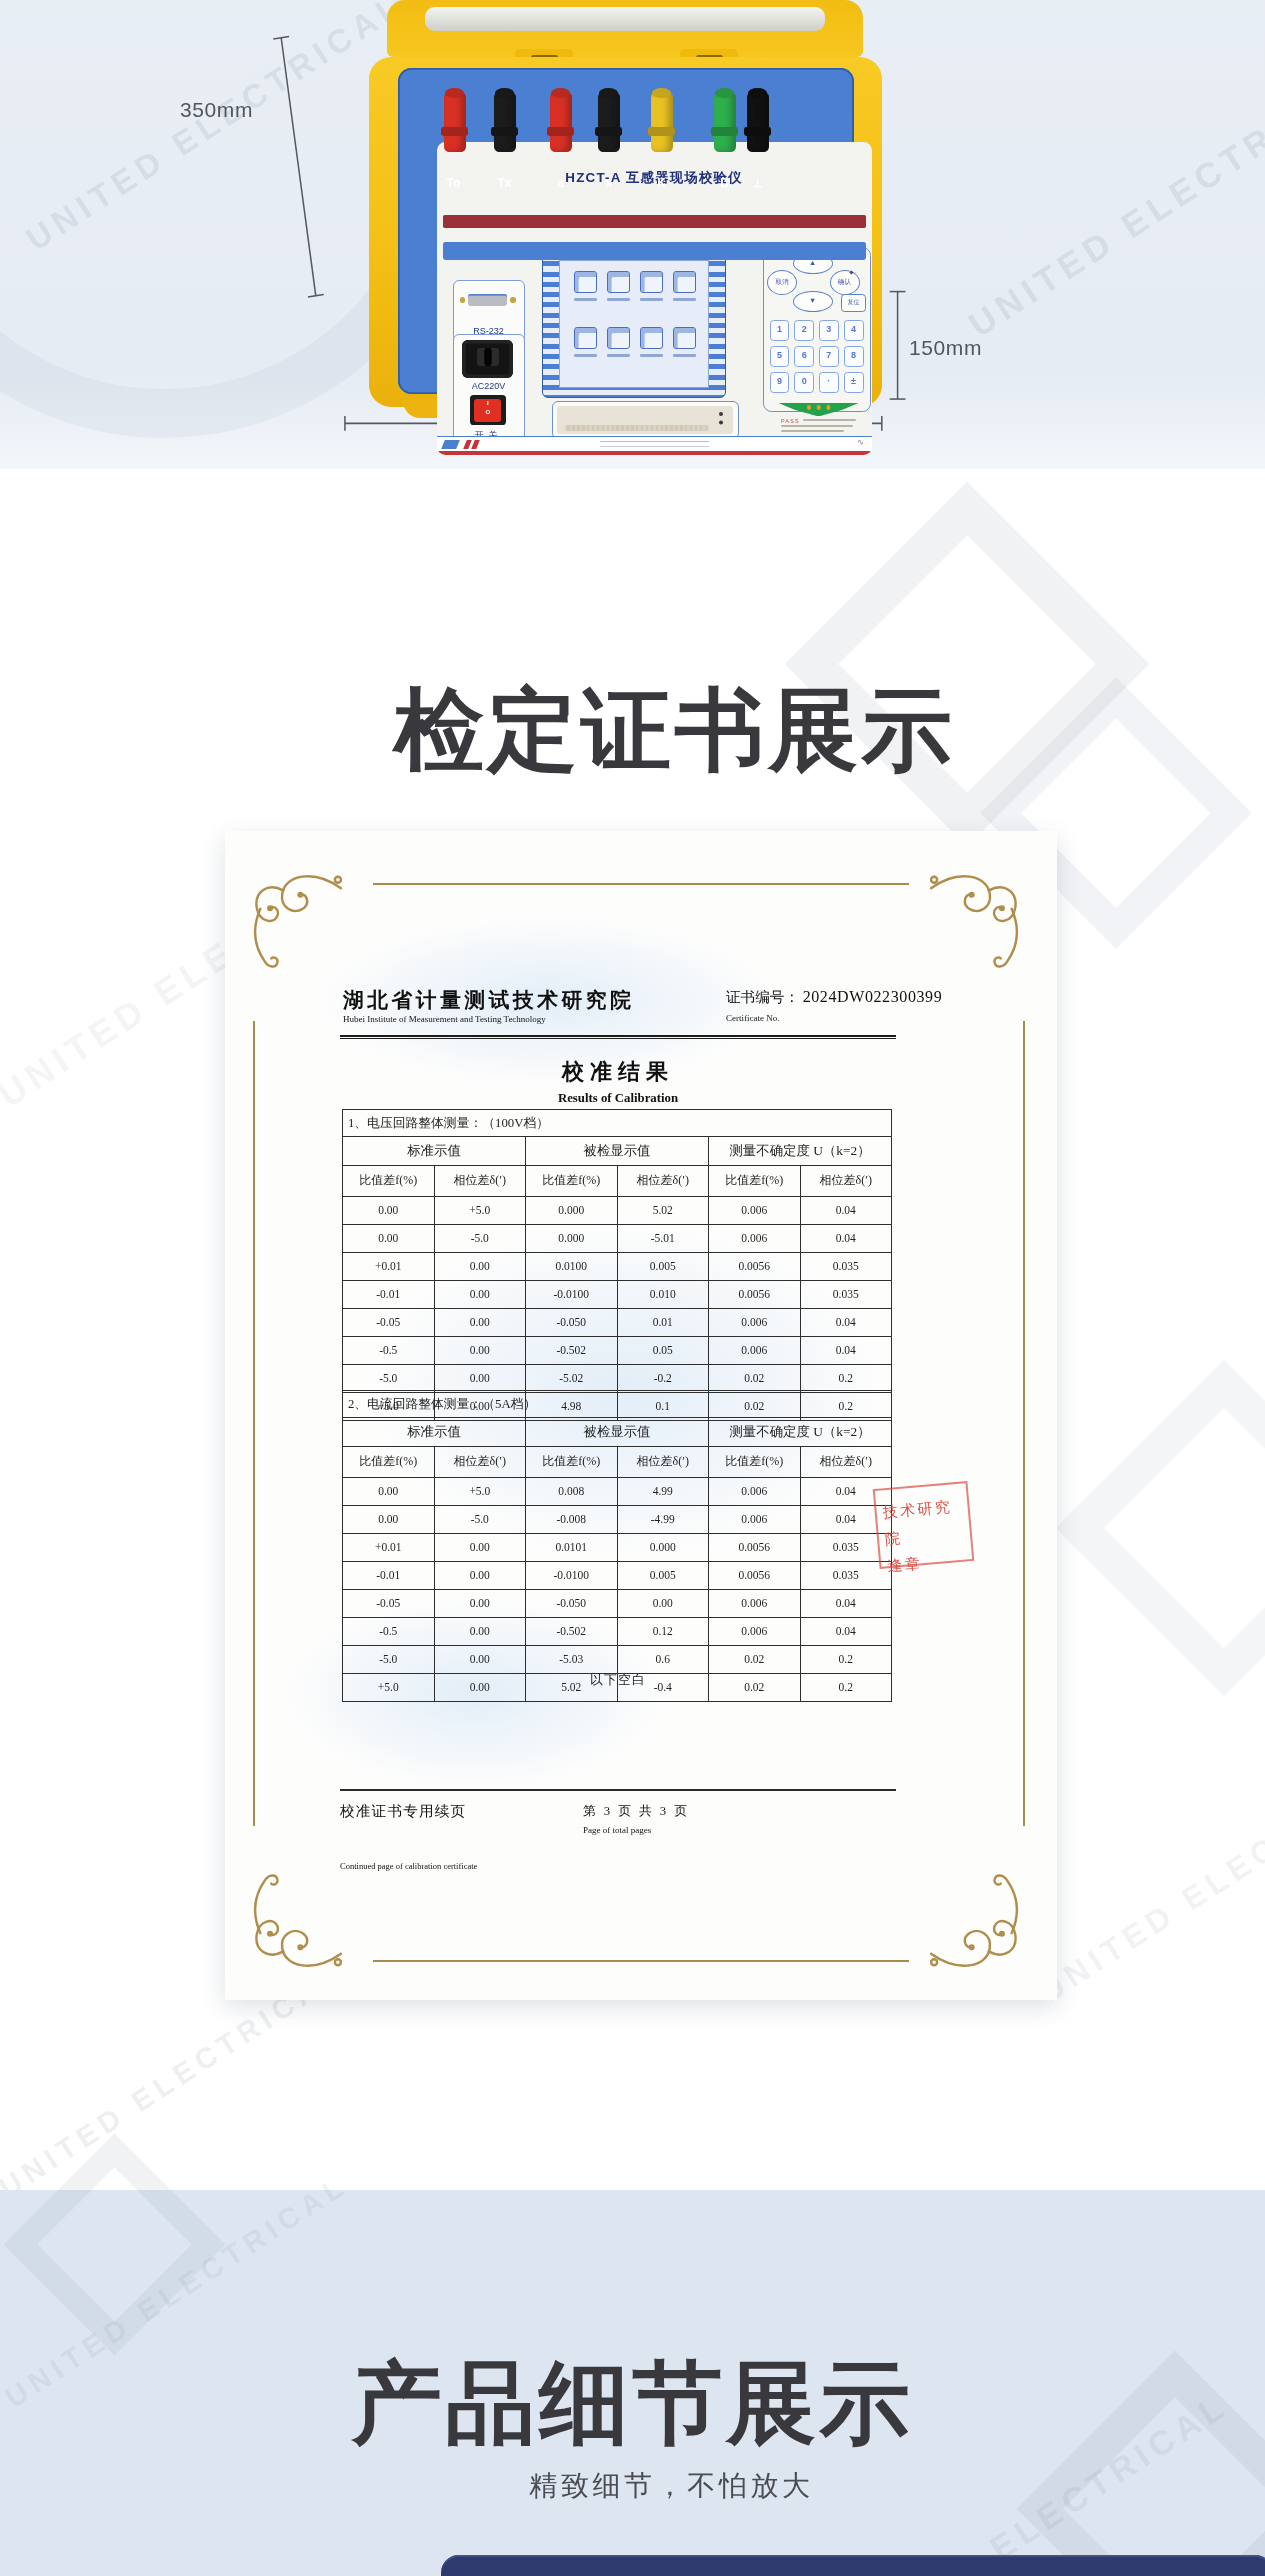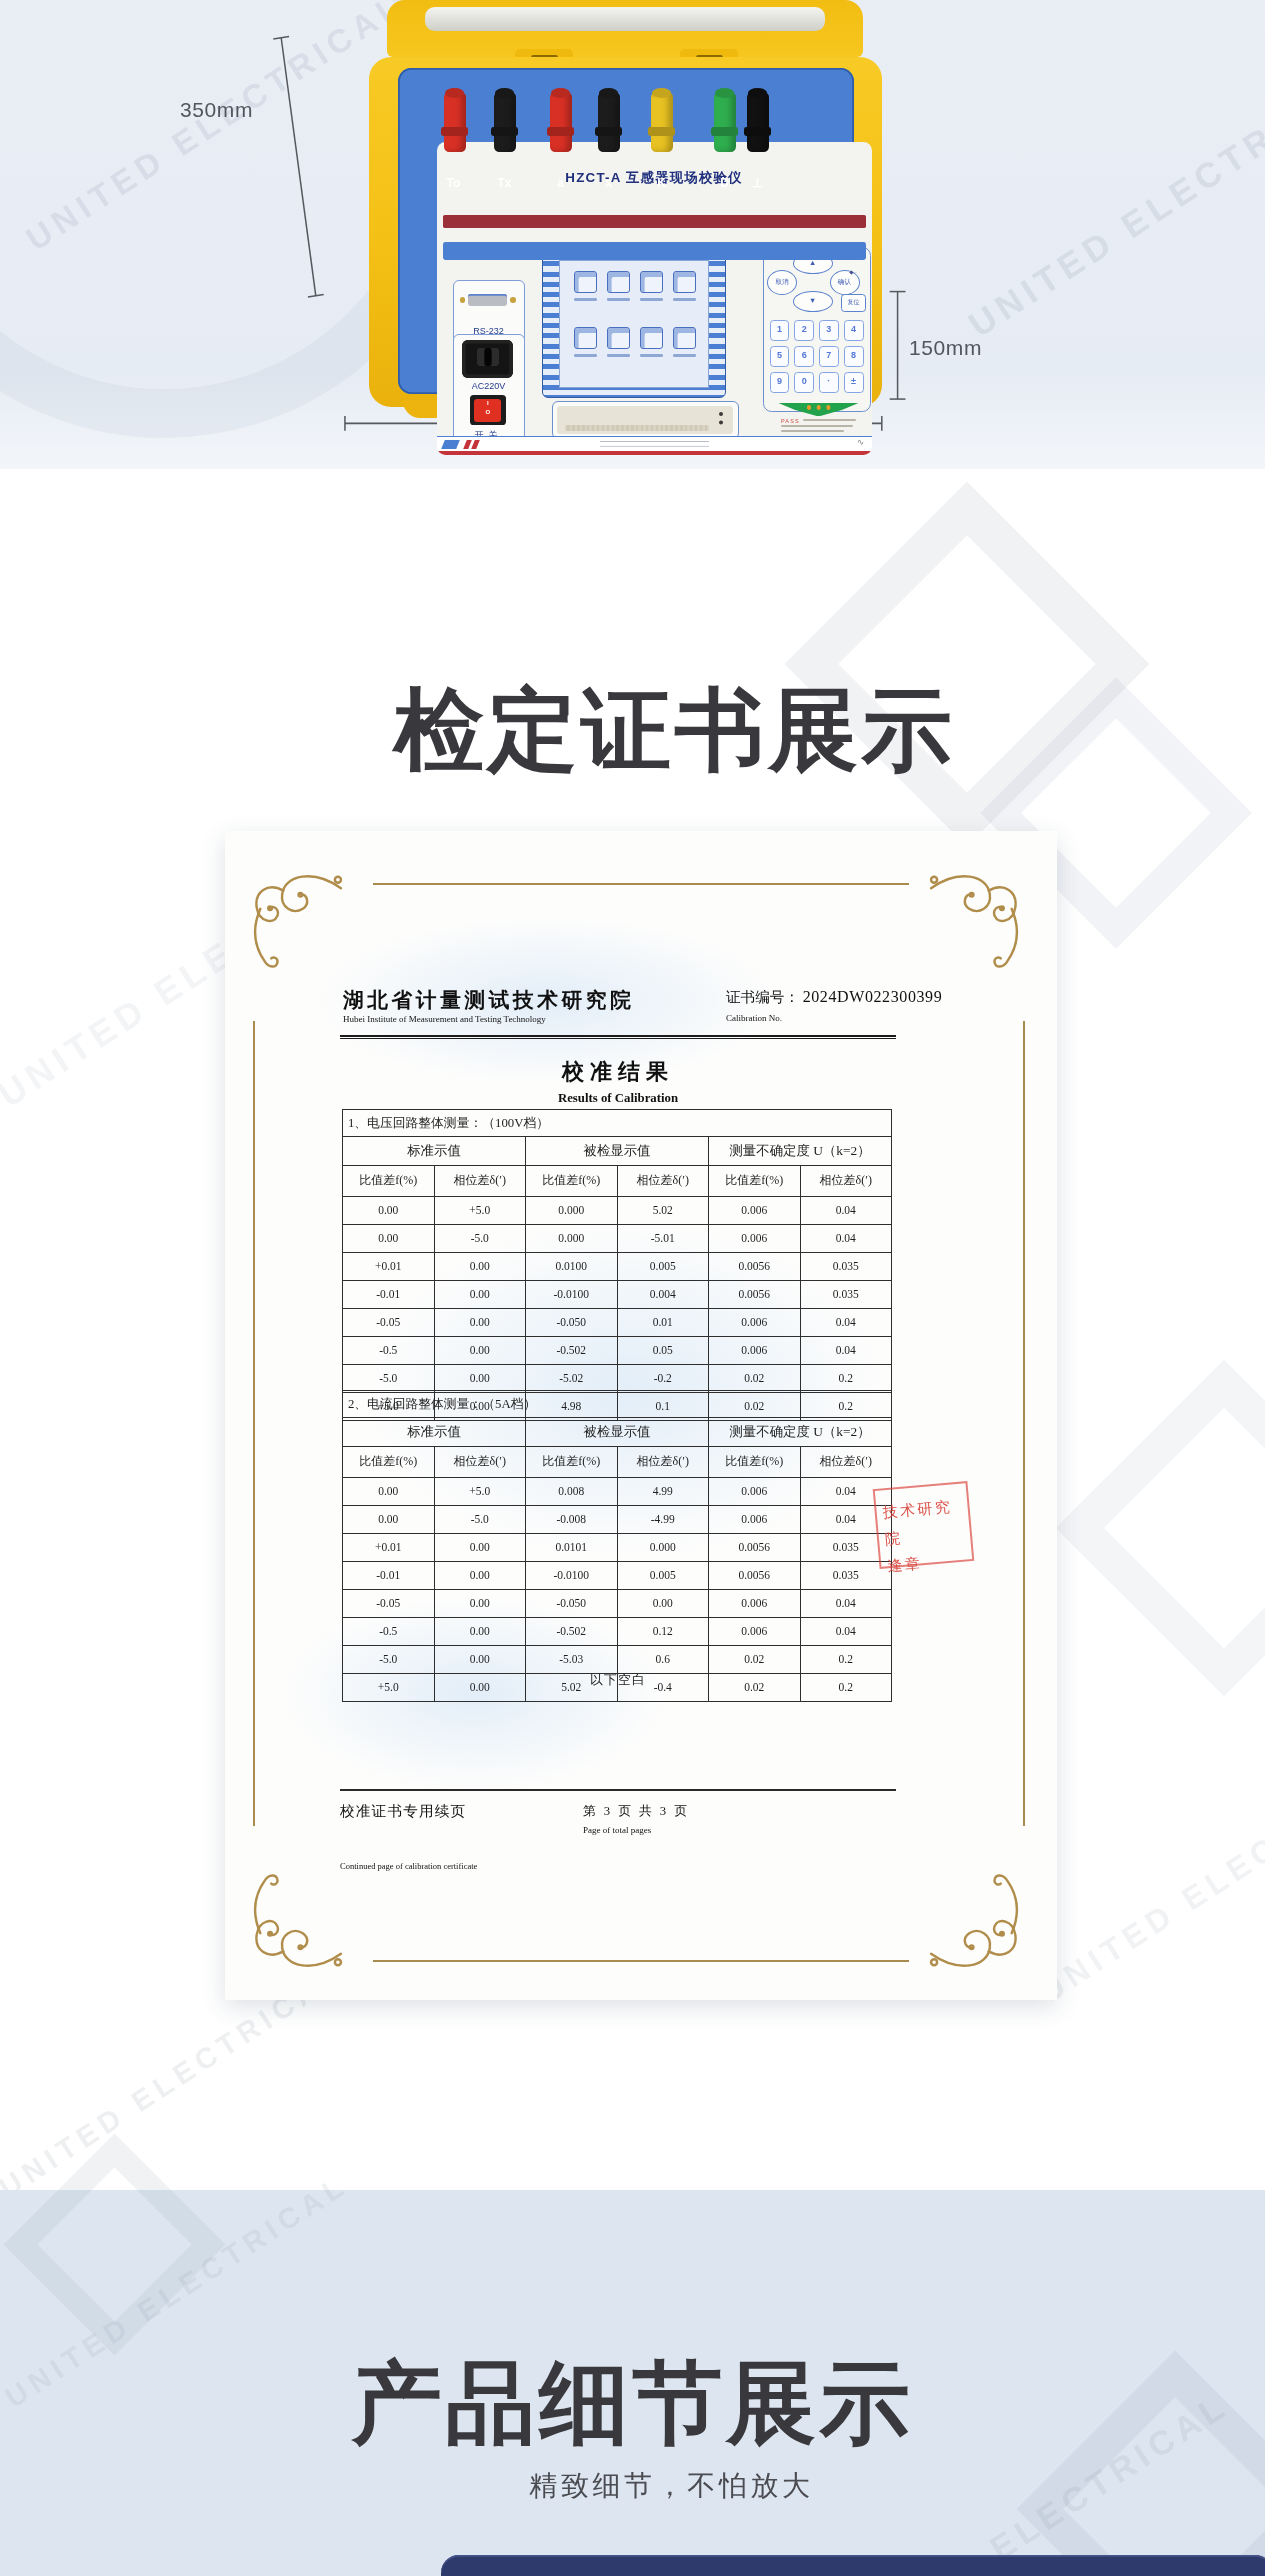--- a/index.html
+++ b/index.html
@@ -347,21 +347,21 @@
   <div class="gold-line" style="left:148px;top:1129px;width:536px;height:1.8px;"></div>
   <div class="gold-line" style="left:28px;top:190px;width:1.8px;height:805px;"></div>
   <div class="gold-line" style="left:798px;top:190px;width:1.8px;height:805px;"></div>
 
   <div class="cert-inst-cn">湖北省计量测试技术研究院</div>
   <div class="cert-inst-en">Hubei Institute of Measurement and Testing Technology</div>
   <div class="cert-no-row">
     <span>证书编号：</span>
     <span class="cert-no-val">2024DW022300399</span>
   </div>
-  <div class="cert-no-en">Calibration No.</div>
+  <div class="cert-no-en">Certificate No.</div>
   <div class="cert-rule"></div>
 
   <div class="cert-title-cn">校准结果</div>
   <div class="cert-title-en">Results of Calibration</div>
 
   <table class="ctable" style="top:278px;">
     <thead>
       <tr>
             <td class="cap" colspan="6">1、电压回路整体测量：（100V档）</td>
           </tr>
@@ -401,21 +401,21 @@
             <td>0.00</td>
             <td>0.0100</td>
             <td>0.005</td>
             <td>0.0056</td>
             <td>0.035</td>
           </tr>
           <tr>
             <td>-0.01</td>
             <td>0.00</td>
             <td>-0.0100</td>
-            <td>0.004</td>
+            <td>0.010</td>
             <td>0.0056</td>
             <td>0.035</td>
           </tr>
           <tr>
             <td>-0.05</td>
             <td>0.00</td>
             <td>-0.050</td>
             <td>0.01</td>
             <td>0.006</td>
             <td>0.04</td>

